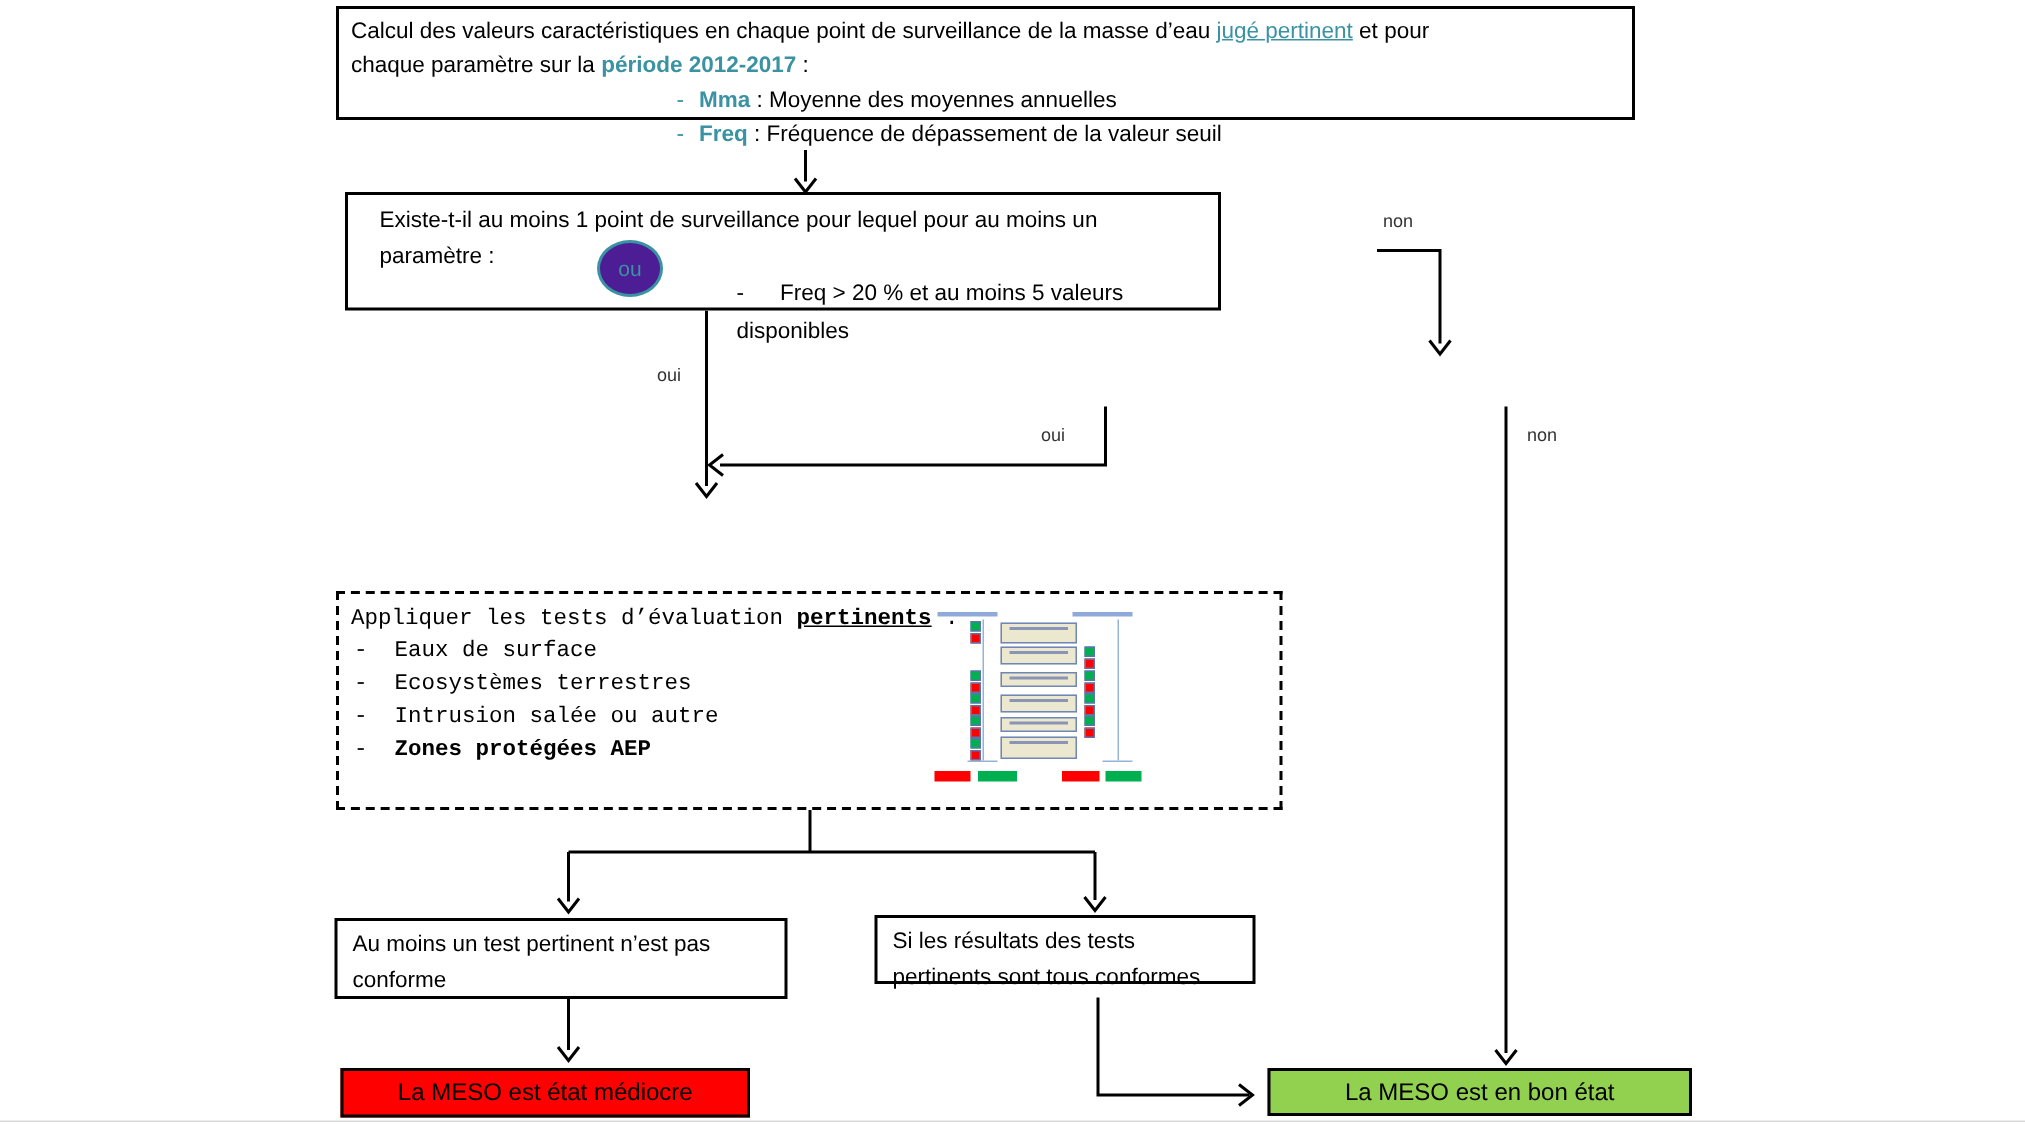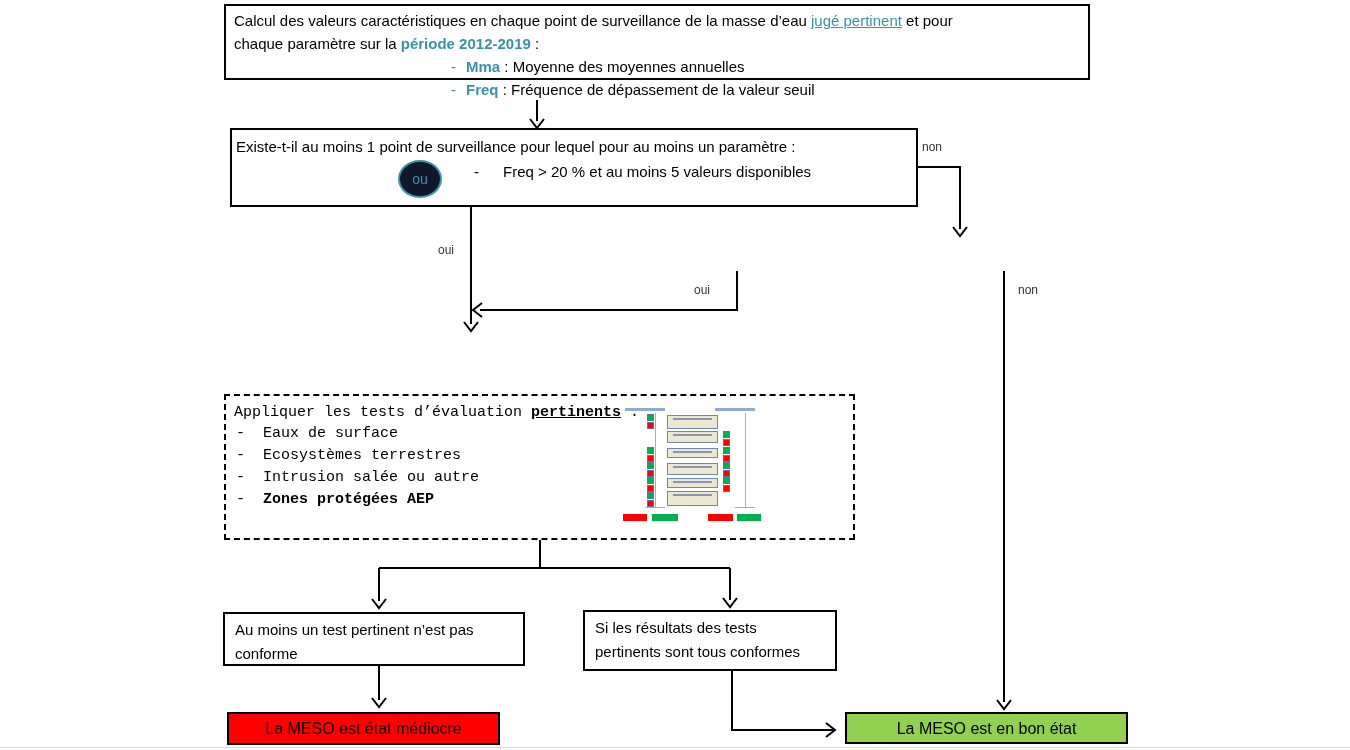--- a/index.html
+++ b/index.html
@@ -10,38 +10,38 @@
   .connectors{position:absolute;left:0;top:0;pointer-events:none;}
   .box{position:absolute;background:#fff;border:2px solid #000;box-sizing:border-box;font-size:15px;}
   .teal{color:#3A92A3;}
   .b{font-weight:bold;}
   .u{text-decoration:underline;}
   
   .box1{left:224px;top:4px;width:866px;height:76px;padding:3px 8px;line-height:23px;}
   .b1item{margin-left:217px;}
   .b1item .dash{display:inline-block;width:15px;}
   
-  .box2{left:230px;top:128px;width:688px;height:79px;padding:5px 4px;line-height:24px;}
+  .box2{left:230px;top:128px;width:584px;height:79px;padding:5px 21px;line-height:24px;}
   .b2item{margin-left:238px;line-height:25px;}
   .b2item .dash{display:inline-block;width:29px;}
   .orcircle{
     position:absolute;left:398px;top:160px;width:40px;height:34px;border:2px solid #3A92A3;
-    border-radius:50%;text-align:center;line-height:34px;font-size:14px;color:#3A92A3;background:#0f172a;
+    border-radius:50%;text-align:center;line-height:34px;font-size:14px;color:#3A92A3;background:#4c1d95;
   }
   
   .box3{left:644px;top:238px;width:446px;height:33px;line-height:29px;text-align:center;font-size:15.5px;}
   
   .blabel{position:absolute;font-size:12px;color:#333;}
   
   .testsbox{left:224px;top:394px;width:631px;height:146px;border:2px dashed #000;padding:6px 8px;line-height:21px;font-family:Liberation Mono, monospace;}
   .titem{line-height:22px;}
   .titem .dash{display:inline-block;width:29px;padding-left:2px;box-sizing:border-box;}
   
   .failbox{left:223px;top:612px;width:302px;height:54px;padding:4px 10px;line-height:24px;}
-  .passbox{left:583px;top:610px;width:254px;height:61px;padding:4px 10px;line-height:24px;}
+  .passbox{left:583px;top:610px;width:254px;height:46px;padding:4px 10px;line-height:24px;}
   .badbox{left:227px;top:712px;width:273px;height:33px;background:#FF0000;text-align:center;line-height:30px;font-size:16px;}
   .goodbox{left:845px;top:712px;width:283px;height:32px;background:#92D050;text-align:center;line-height:29px;font-size:16px;}
   
   .baseline{position:absolute;left:0;top:747px;width:1350px;height:1px;background:#d9d9d9;}
   
   .thumb{position:absolute;left:623px;top:404px;width:140px;height:120px;}
   .thumb *{position:absolute;box-sizing:border-box;}
   .t-cap{height:3px;background:#8fa9d8;top:4px;}
   .t-vline{width:1px;top:9px;height:94px;background:#95b3d7;}
   .t-hline{height:1px;top:103px;background:#95b3d7;}
@@ -78,21 +78,21 @@
       <path d="M379,666 V700"></path>
       <path d="M372,698 L379,707 L386,698"></path>
       <path d="M732,665 V730 H833"></path>
       <path d="M826,723 L835,730 L826,737"></path>
     </g>
   </svg>
 
   <div class="box box1">
     <div>
       <span>Calcul des valeurs caractéristiques en chaque point de surveillance de la masse d’eau </span><span class="teal u">jugé pertinent</span><span> et pour</span><br>
-      <span>chaque paramètre sur la </span><span class="teal b">période 2012-2019</span><span> :</span>
+      <span>chaque paramètre sur la </span><span class="teal b">période 2012-2017</span><span> :</span>
     </div>
     <div class="b1item">
       <span class="dash teal">-</span><span class="teal b">Mma</span><span> : Moyenne des moyennes annuelles</span>
     </div>
     <div class="b1item">
       <span class="dash teal">-</span><span class="teal b">Freq</span><span> : Fréquence de dépassement de la valeur seuil</span>
     </div>
   </div>
 
   <div class="box box2">

